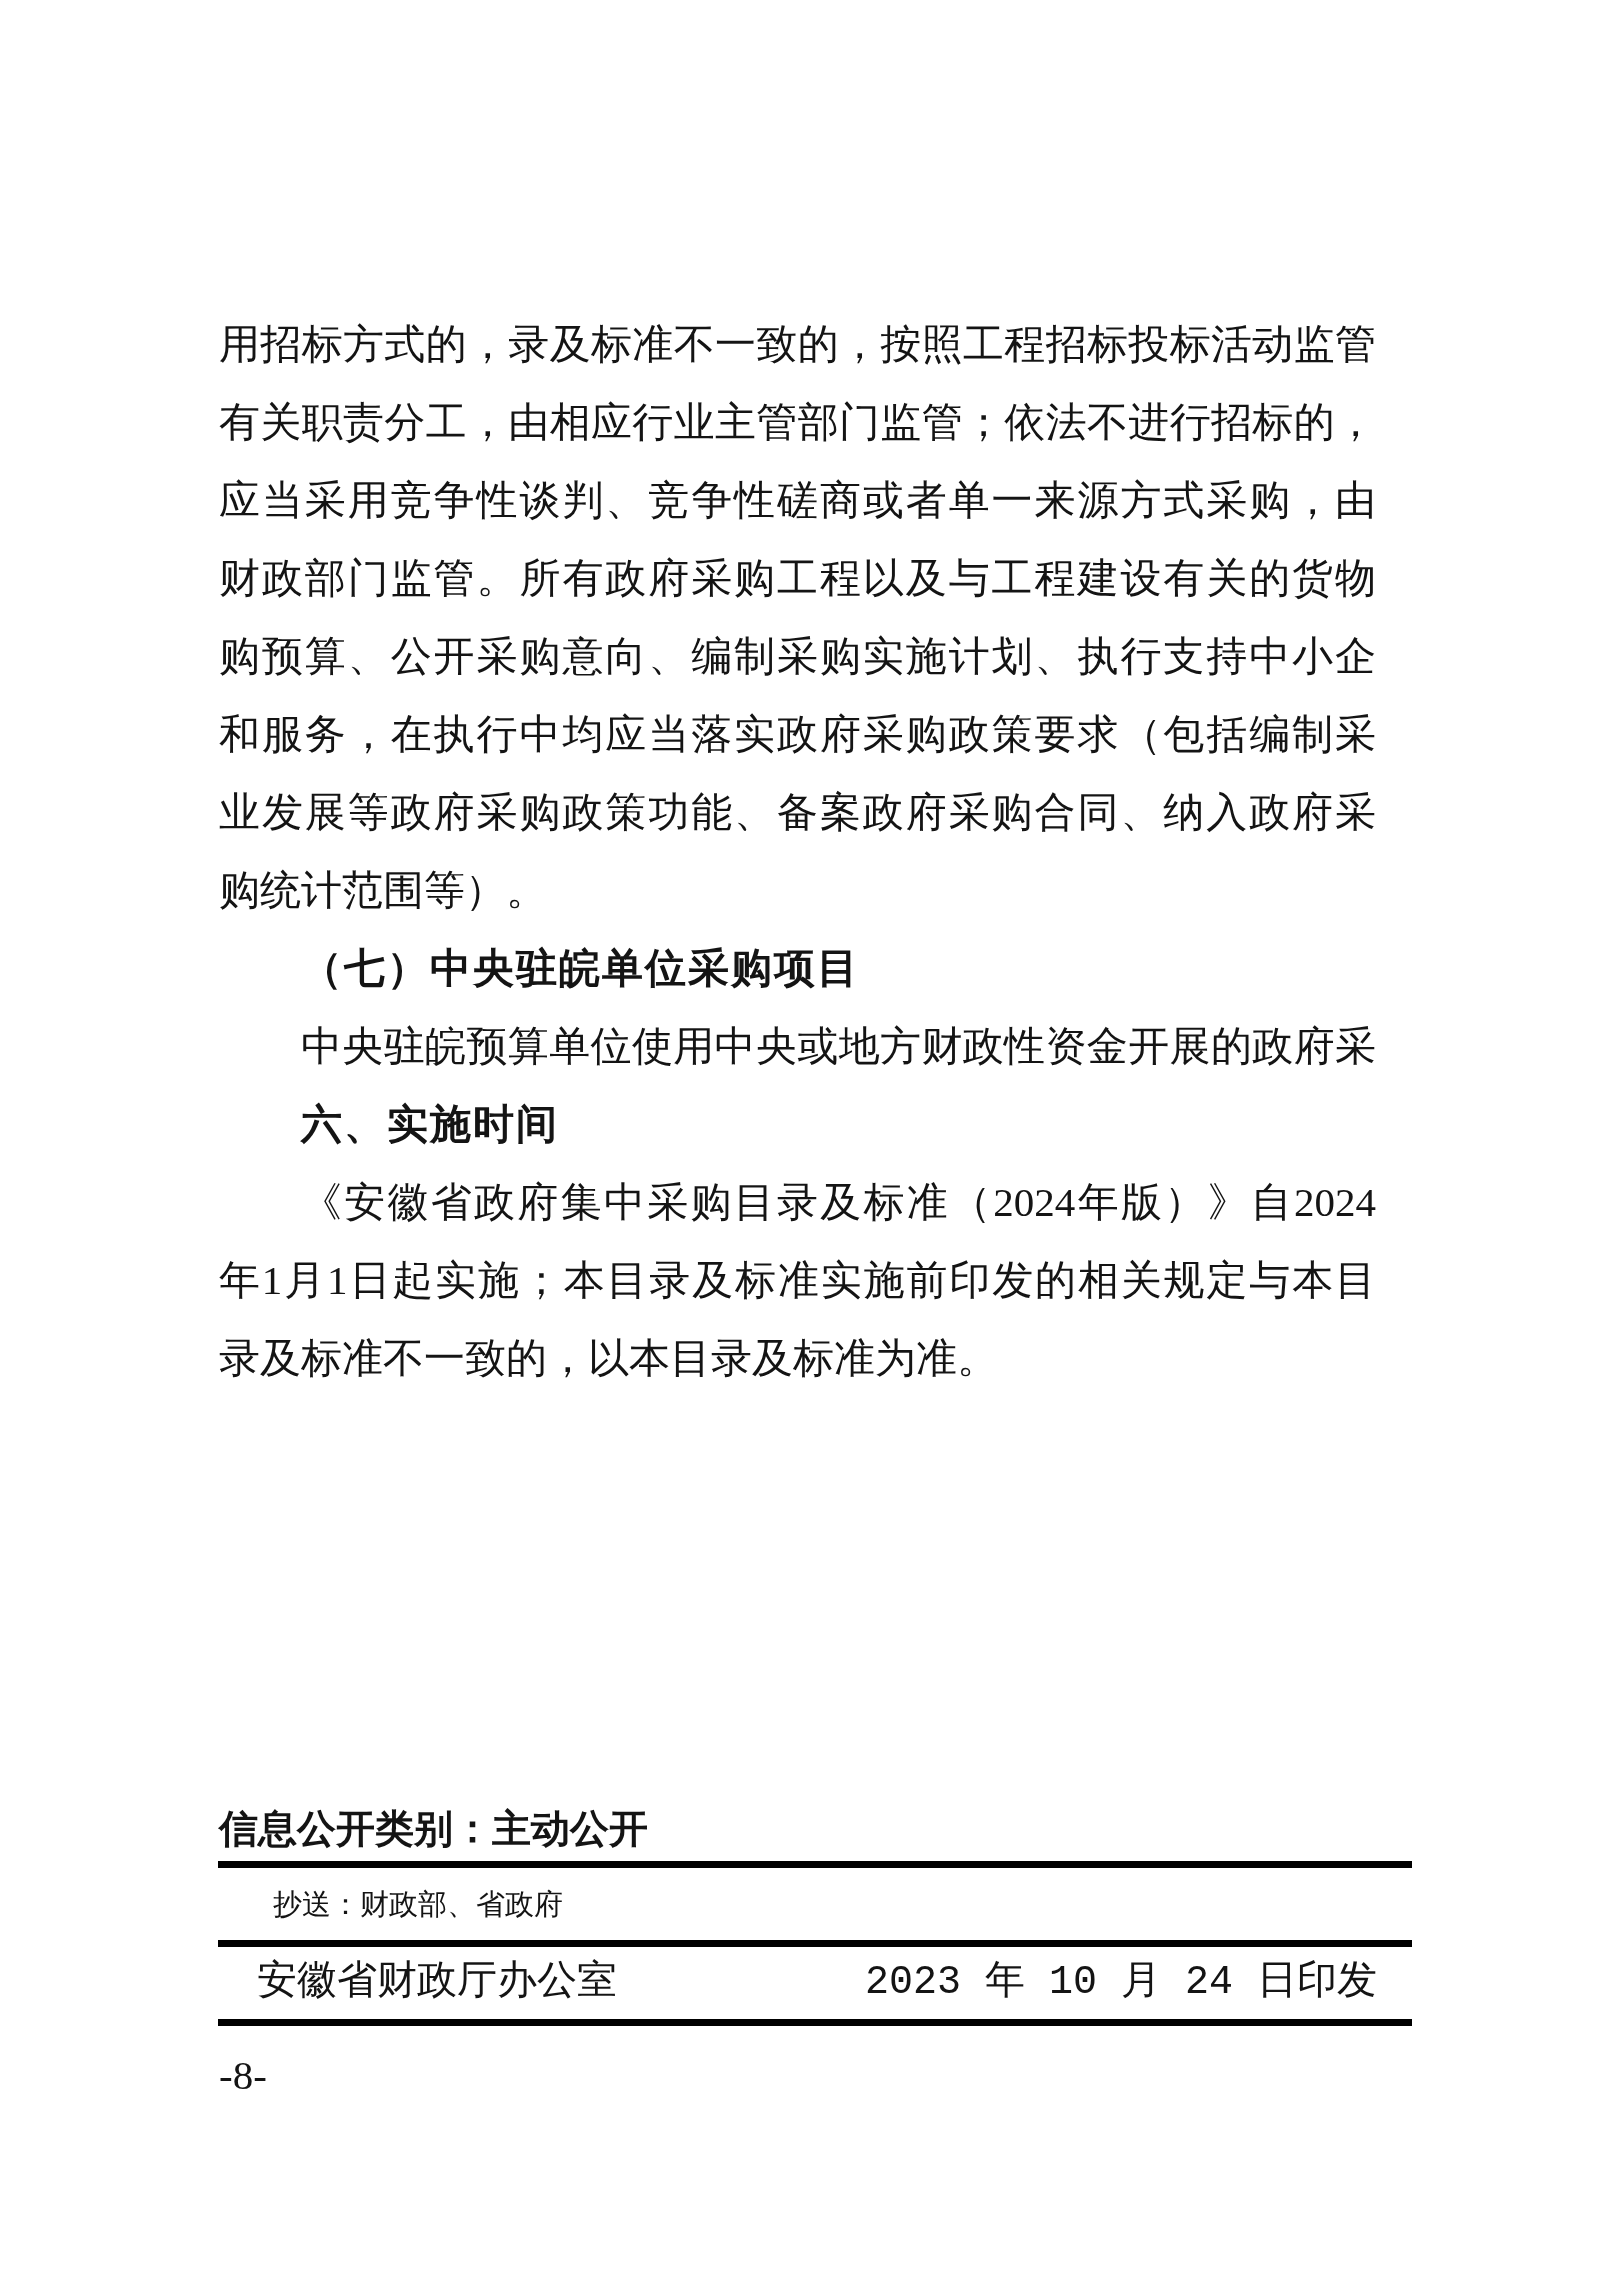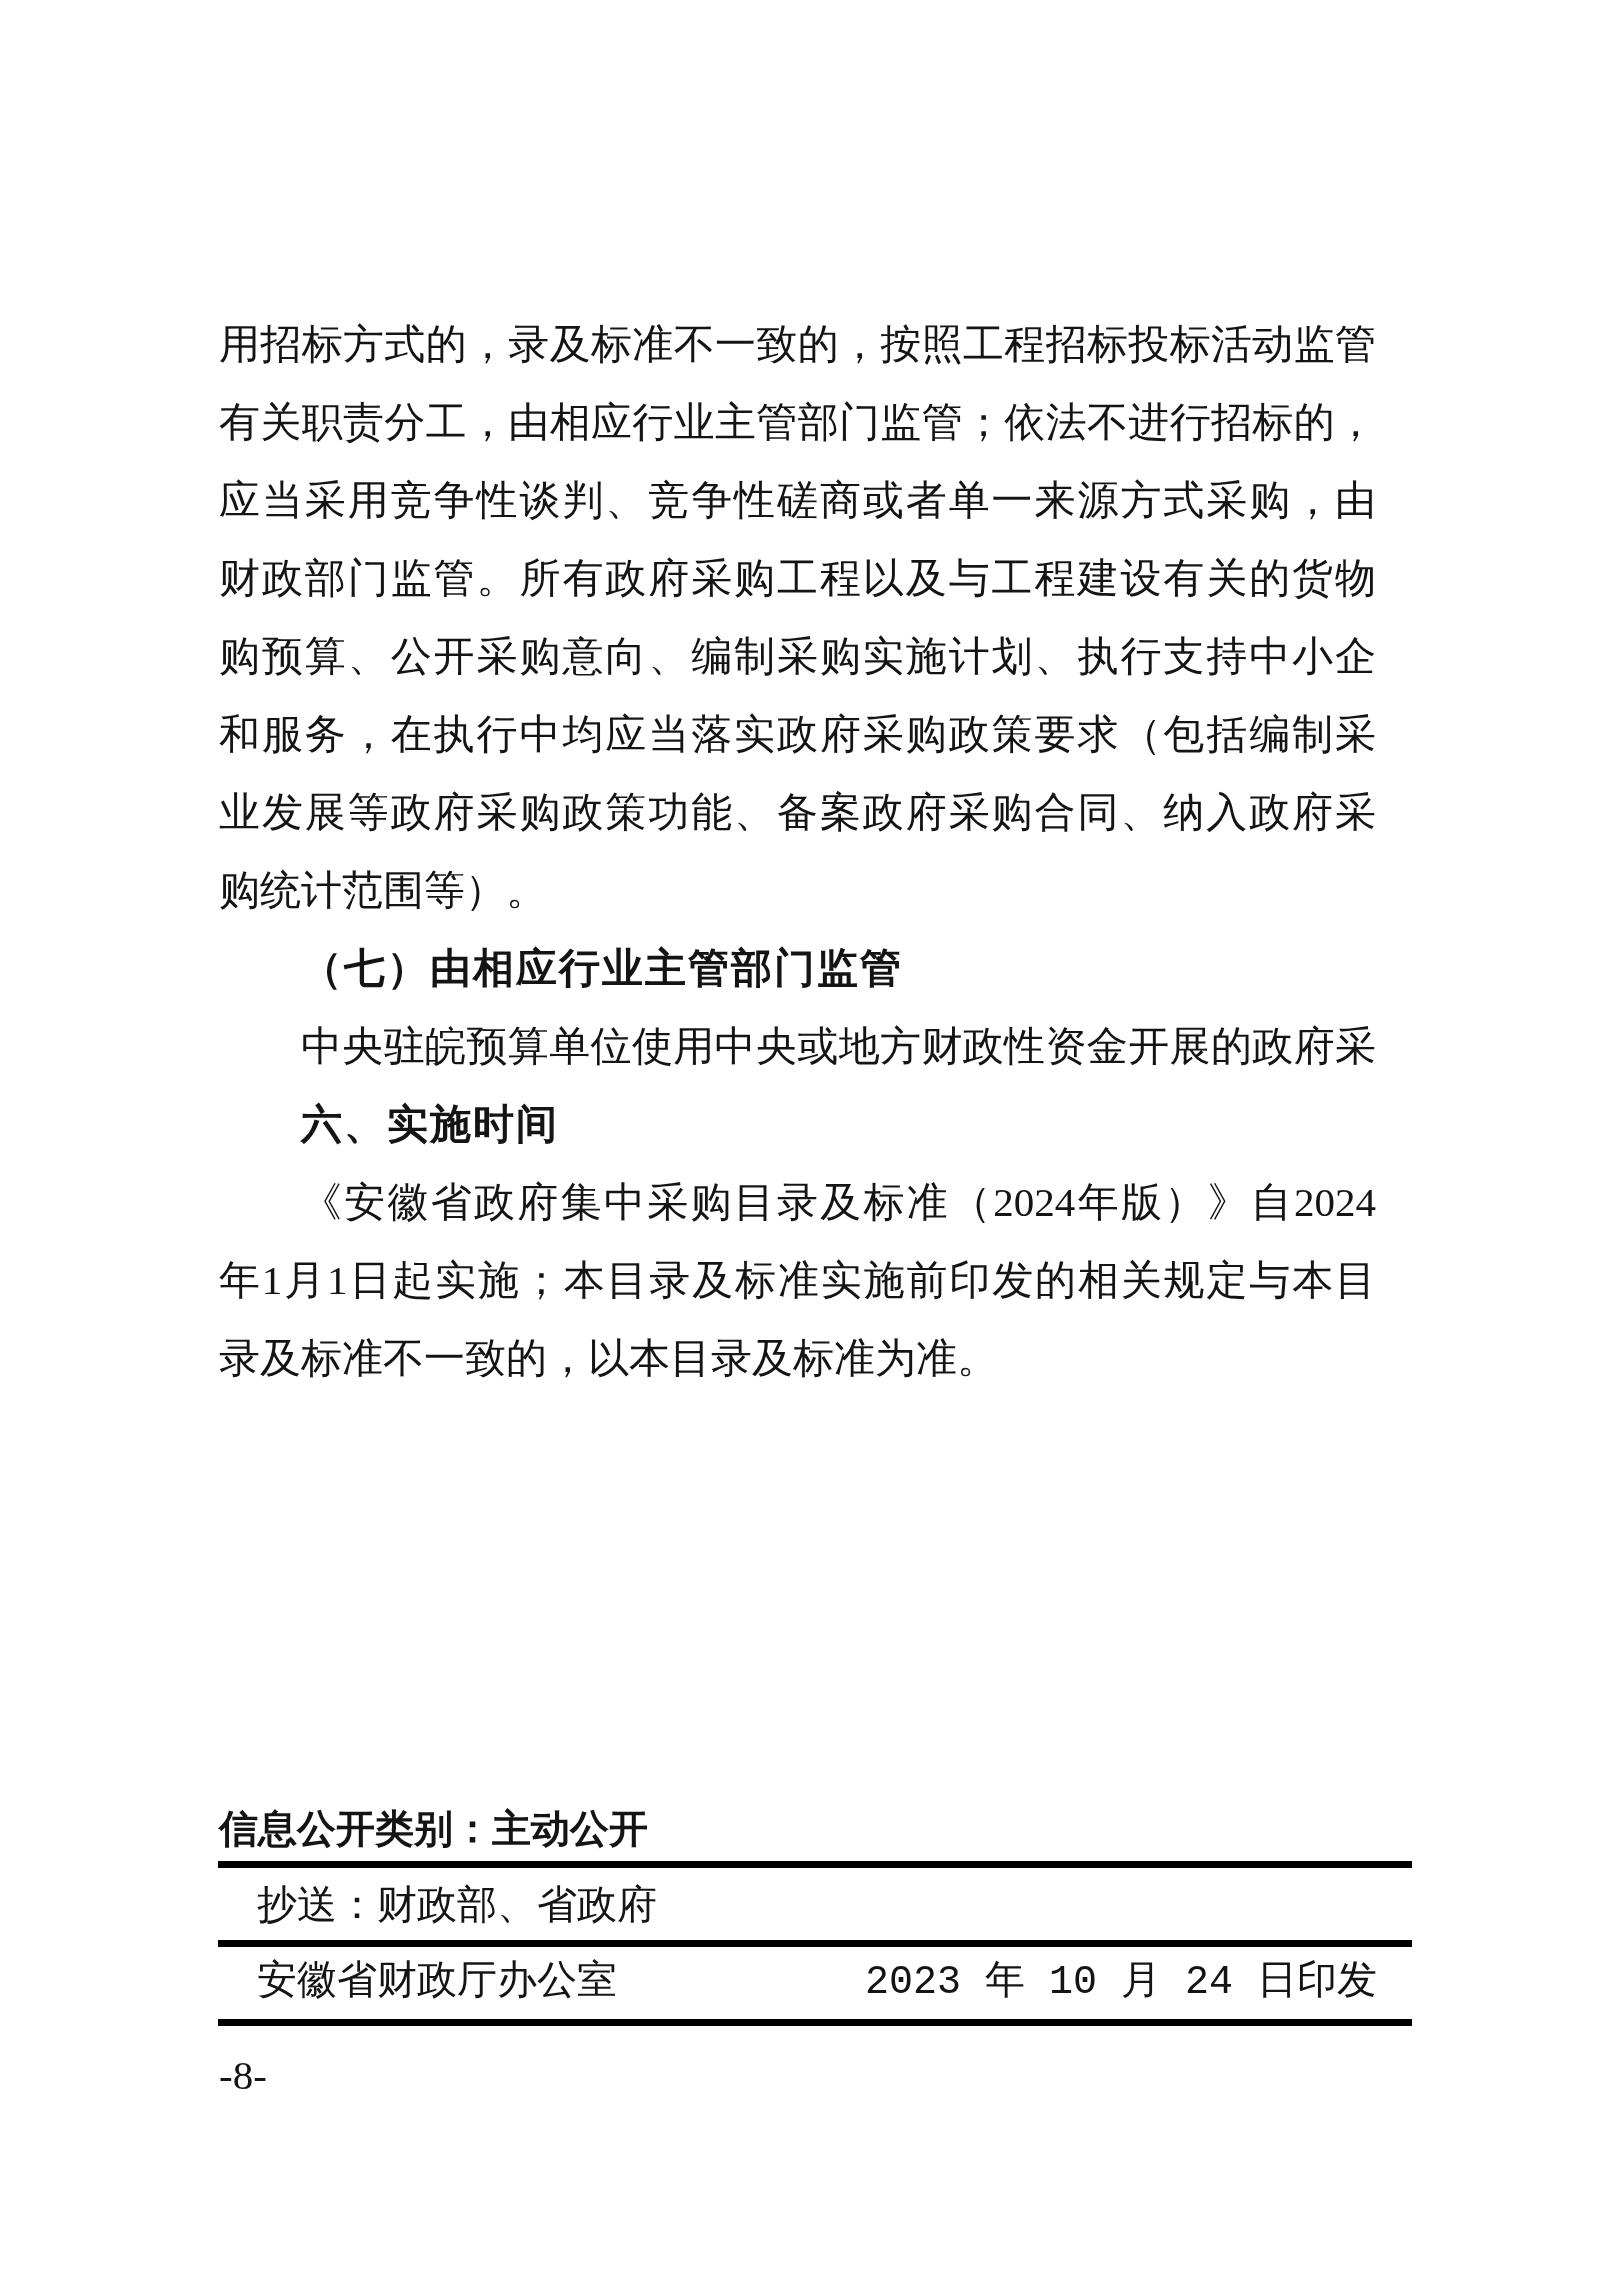--- a/index.html
+++ b/index.html
@@ -62,24 +62,24 @@
     left: 218px;
     width: 1194px;
     height: 6.9px;
     background: #000000;
   }
   .rule-1 { top: 1861px; }
   .rule-2 { top: 1940px; }
   .rule-3 { top: 2019px; }
   .cc-line {
     position: absolute;
-    left: 257px;
+    left: 273px;
     top: 1880px;
     font-family: Liberation Sans, sans-serif;
-    font-size: 40px;
+    font-size: 29px;
     line-height: 49px;
   }
   .issue-row {
     position: absolute;
     left: 257px;
     top: 1958px;
     width: 1120px;
     display: flex;
     justify-content: space-between;
     align-items: flex-end;
@@ -103,21 +103,21 @@
 
   <div class="doc-body">
     <div class="line j">用招标方式的，录及标准不一致的，按照工程招标投标活动监管</div>
     <div class="line j">有关职责分工，由相应行业主管部门监管；依法不进行招标的，</div>
     <div class="line j">应当采用竞争性谈判、竞争性磋商或者单一来源方式采购，由</div>
     <div class="line j">财政部门监管。所有政府采购工程以及与工程建设有关的货物</div>
     <div class="line j">购预算、公开采购意向、编制采购实施计划、执行支持中小企</div>
     <div class="line j">和服务，在执行中均应当落实政府采购政策要求（包括编制采</div>
     <div class="line j">业发展等政府采购政策功能、备案政府采购合同、纳入政府采</div>
     <div class="line l">购统计范围等）。</div>
-    <div class="line l head ind">（七）由相应行业主管部门监管</div>
+    <div class="line l head ind">（七）中央驻皖单位采购项目</div>
     <div class="line j ind">中央驻皖预算单位使用中央或地方财政性资金开展的政府采</div>
     <div class="line l head ind">六、实施时间</div>
     <div class="line j ind">《安徽省政府集中采购目录及标准（2024年版）》自2024</div>
     <div class="line j">年1月1日起实施；本目录及标准实施前印发的相关规定与本目</div>
     <div class="line l">录及标准不一致的，以本目录及标准为准。</div>
   </div>
 
   <div class="disclosure">信息公开类别：主动公开</div>
 
   <div class="rule rule-1"></div>

